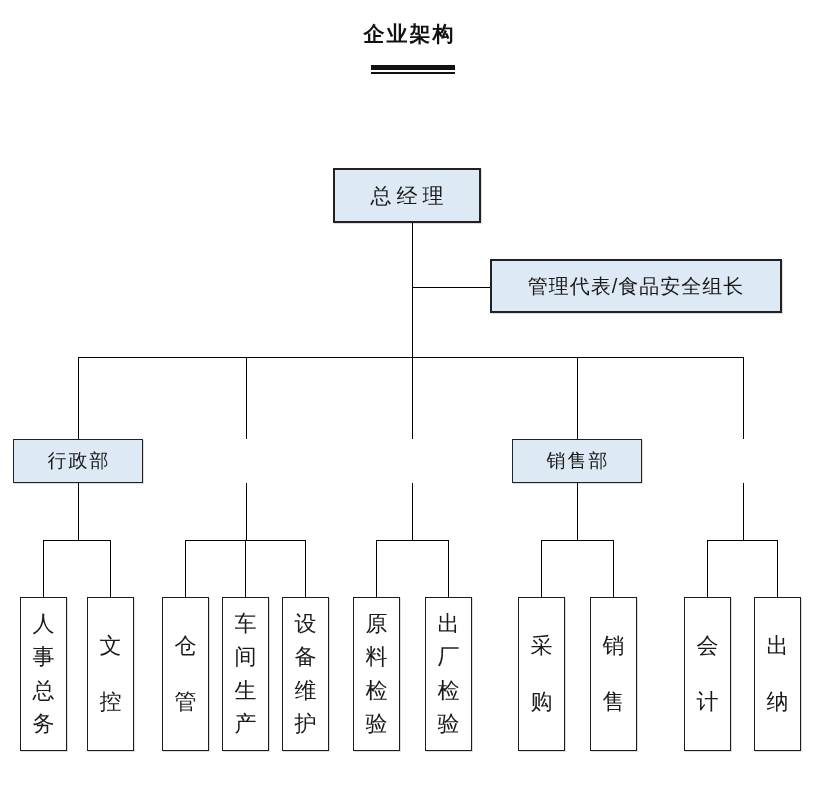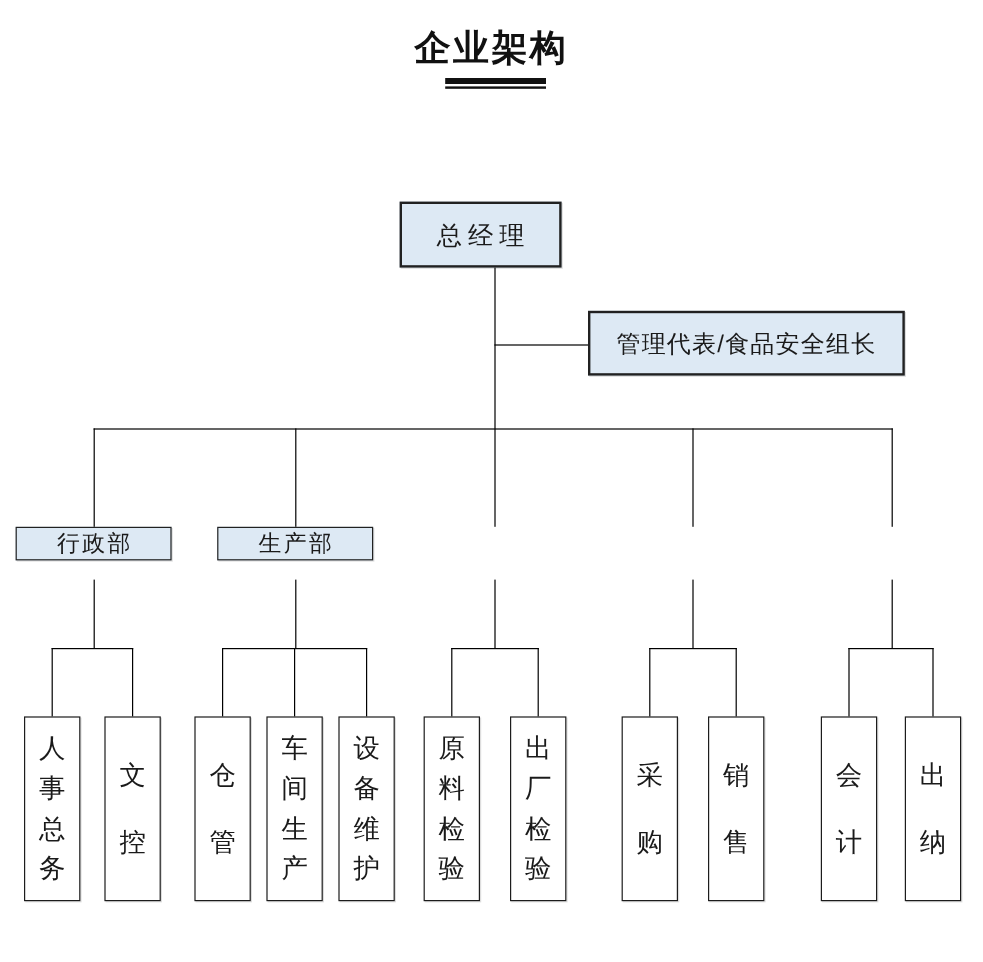--- a/index.html
+++ b/index.html
@@ -12,21 +12,21 @@
     background: #ffffff;
     overflow: hidden;
   }
 
   
   .title {
     position: absolute;
     left: 0; top: 20px;
     width: 819px;
     text-align: center;
-    font-size: 30px;
+    font-size: 21px;
     font-weight: bold;
     letter-spacing: 2px;
     color: #111111;
   }
   .title-underline {
     position: absolute;
     left: 371px; top: 65px;
     width: 84px;
   }
   .title-underline .bar {
@@ -55,34 +55,34 @@
     box-sizing: border-box;
     background: #dde9f4;
     border: 2px solid #212121;
     display: flex;
     align-items: center;
     justify-content: center;
     box-shadow: 1px 1px 0 rgba(120,120,120,0.25);
   }
   .node-root {
     left: 333px; top: 168px;
-    width: 135px; height: 55px;
+    width: 148px; height: 55px;
     font-size: 21px;
     letter-spacing: 5px;
     text-indent: 5px;
   }
   .node-staff {
     left: 490px; top: 259px;
-    width: 264px; height: 54px;
+    width: 292px; height: 54px;
     font-size: 20px;
     letter-spacing: 1px;
   }
   .node-dept {
     top: 439px;
-    width: 130px; height: 28px;
+    width: 130px; height: 44px;
     border-width: 1.5px;
     font-size: 19px;
     letter-spacing: 2px;
     text-indent: 2px;
   }
   .node-sub {
     position: absolute;
     box-sizing: border-box;
     top: 597px;
     width: 47px; height: 154px;
@@ -116,21 +116,21 @@
   <div class="title-underline">
     <div class="bar"></div>
     <div class="thin"></div>
   </div>
 
   <div class="node node-root">总经理</div>
 
   <div class="node node-staff">管理代表/食品安全组长</div>
 
   <div class="node node-dept" style="left:13px">行政部</div>
-  <div class="node node-dept" style="left:181px">生产部</div>
+  <div class="node node-dept" style="left:512px">销售部</div>
 
   <div class="node-sub" style="left:20px">
       <div class="vbox">
         <span>人</span>
         <span>事</span>
         <span>总</span>
         <span>务</span>
       </div>
     </div>
   <div class="node-sub" style="left:87px">

